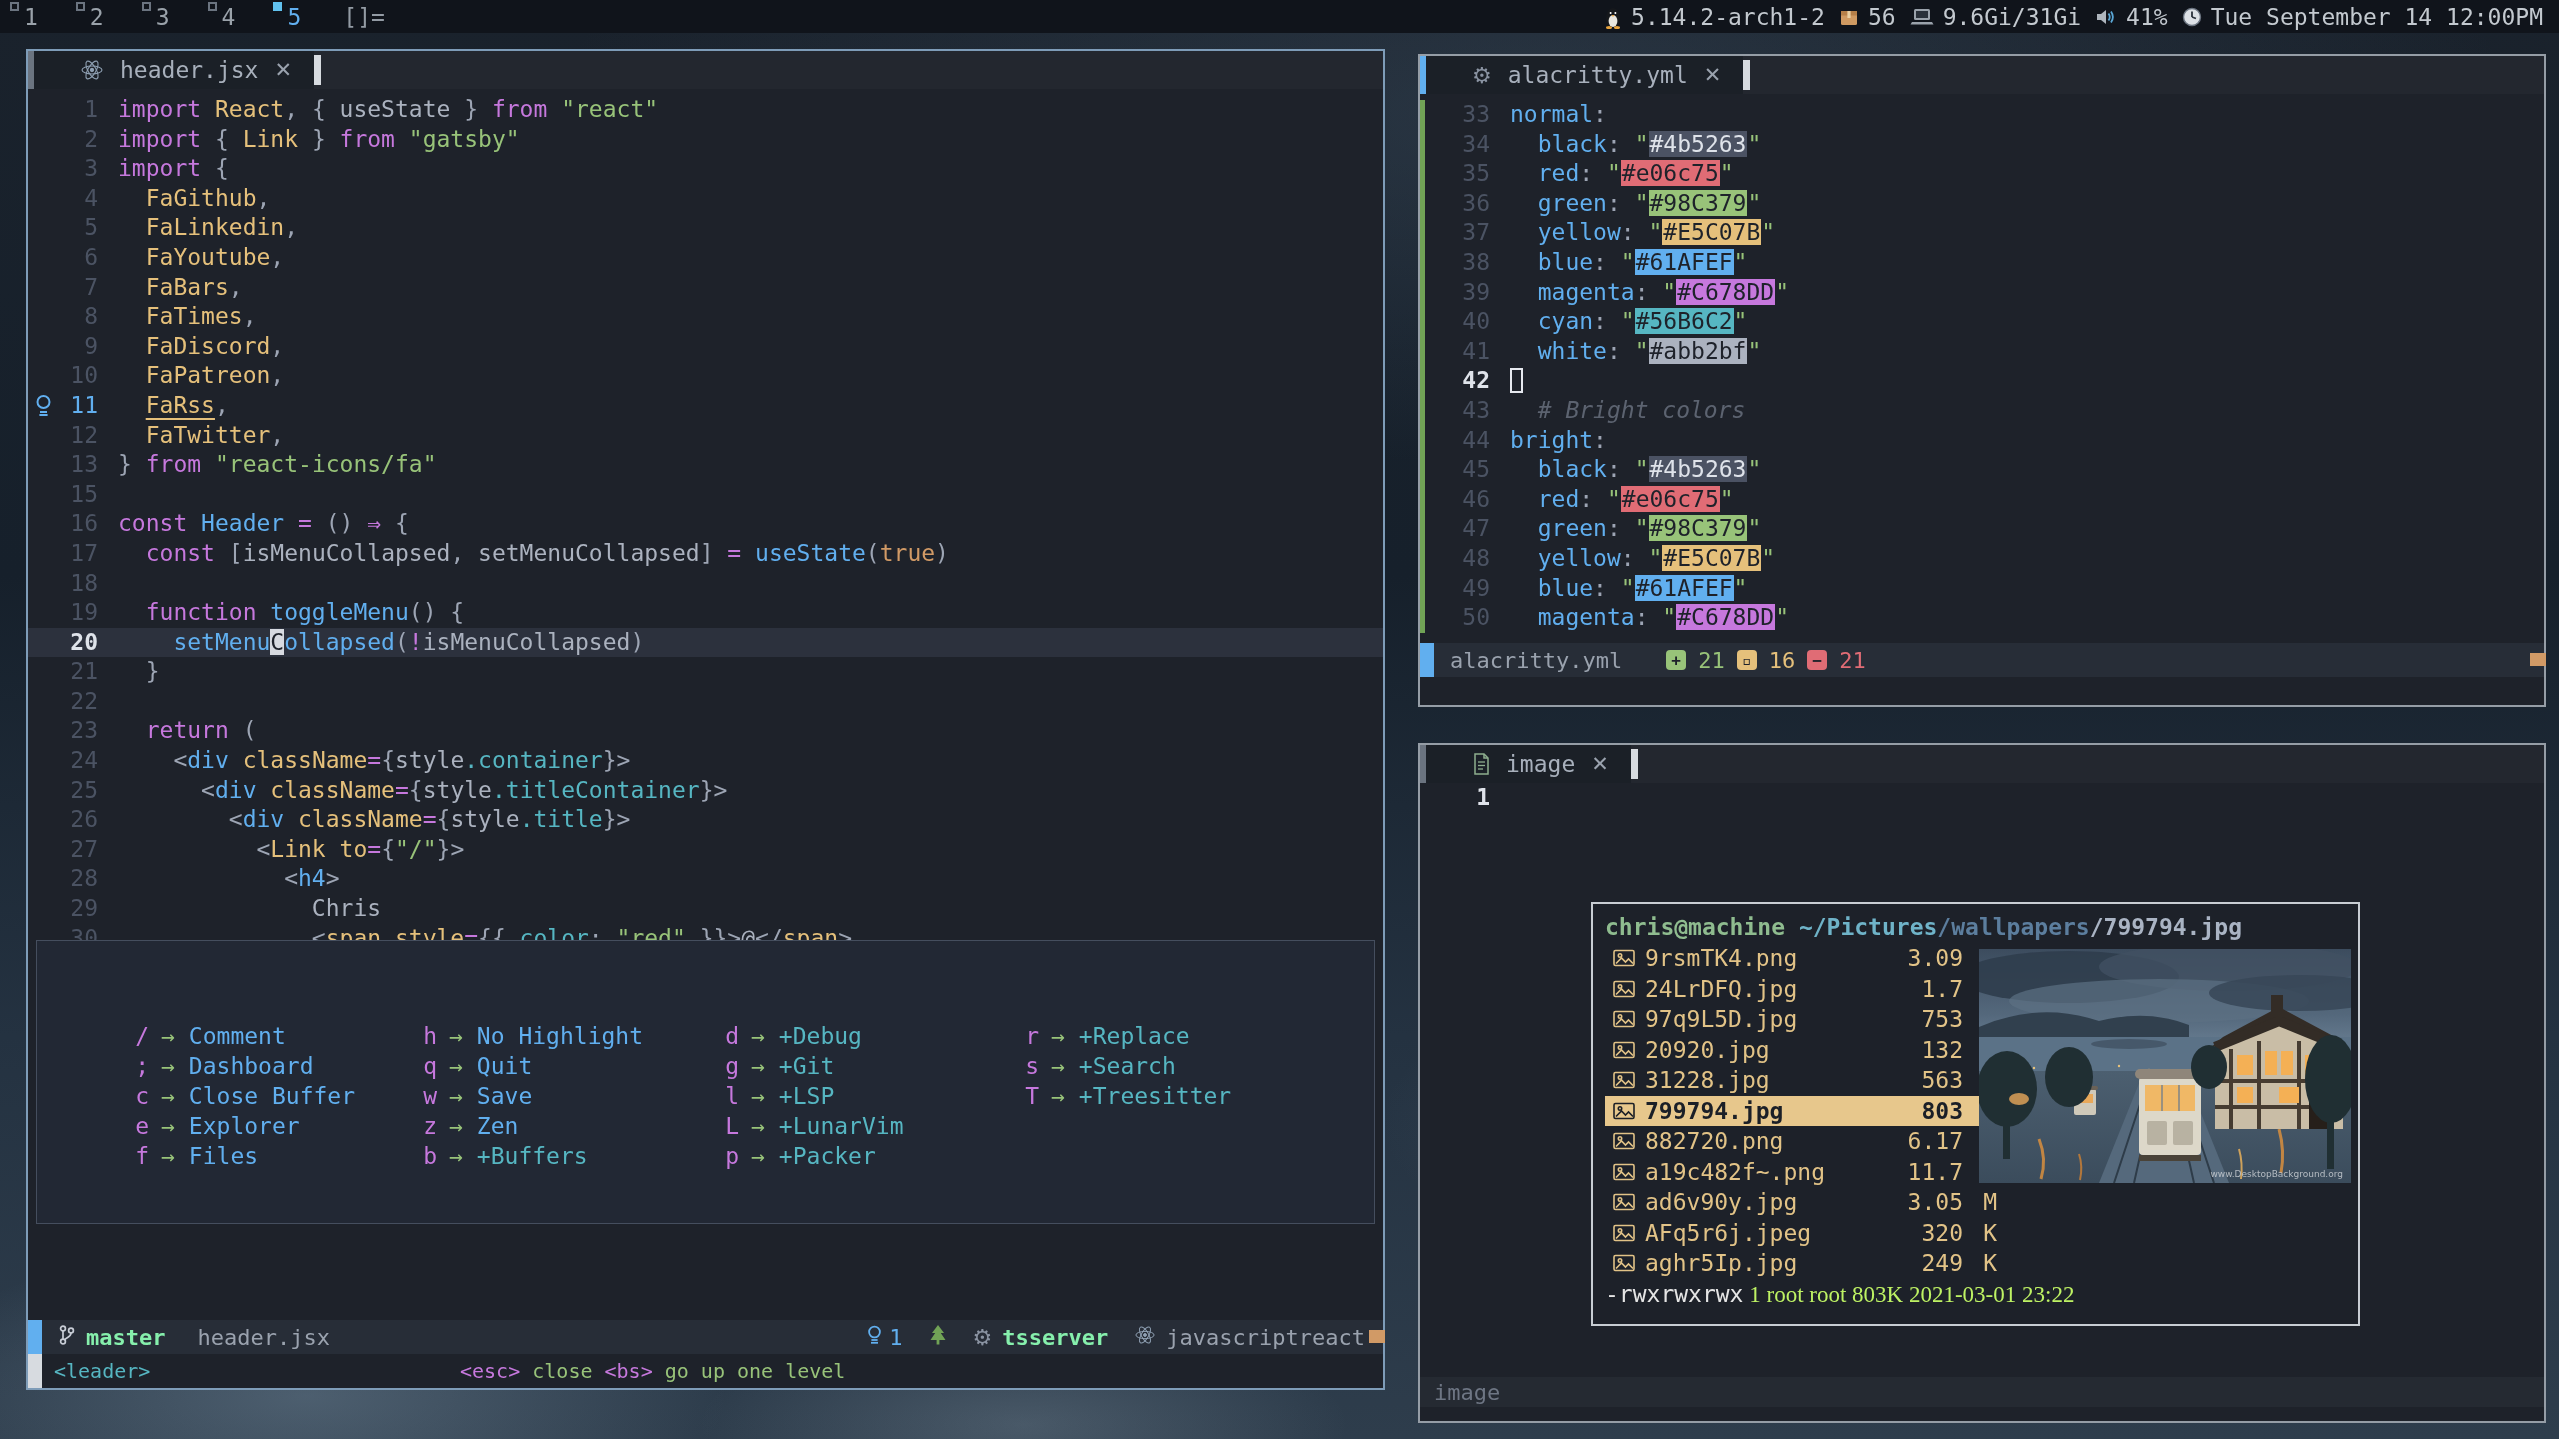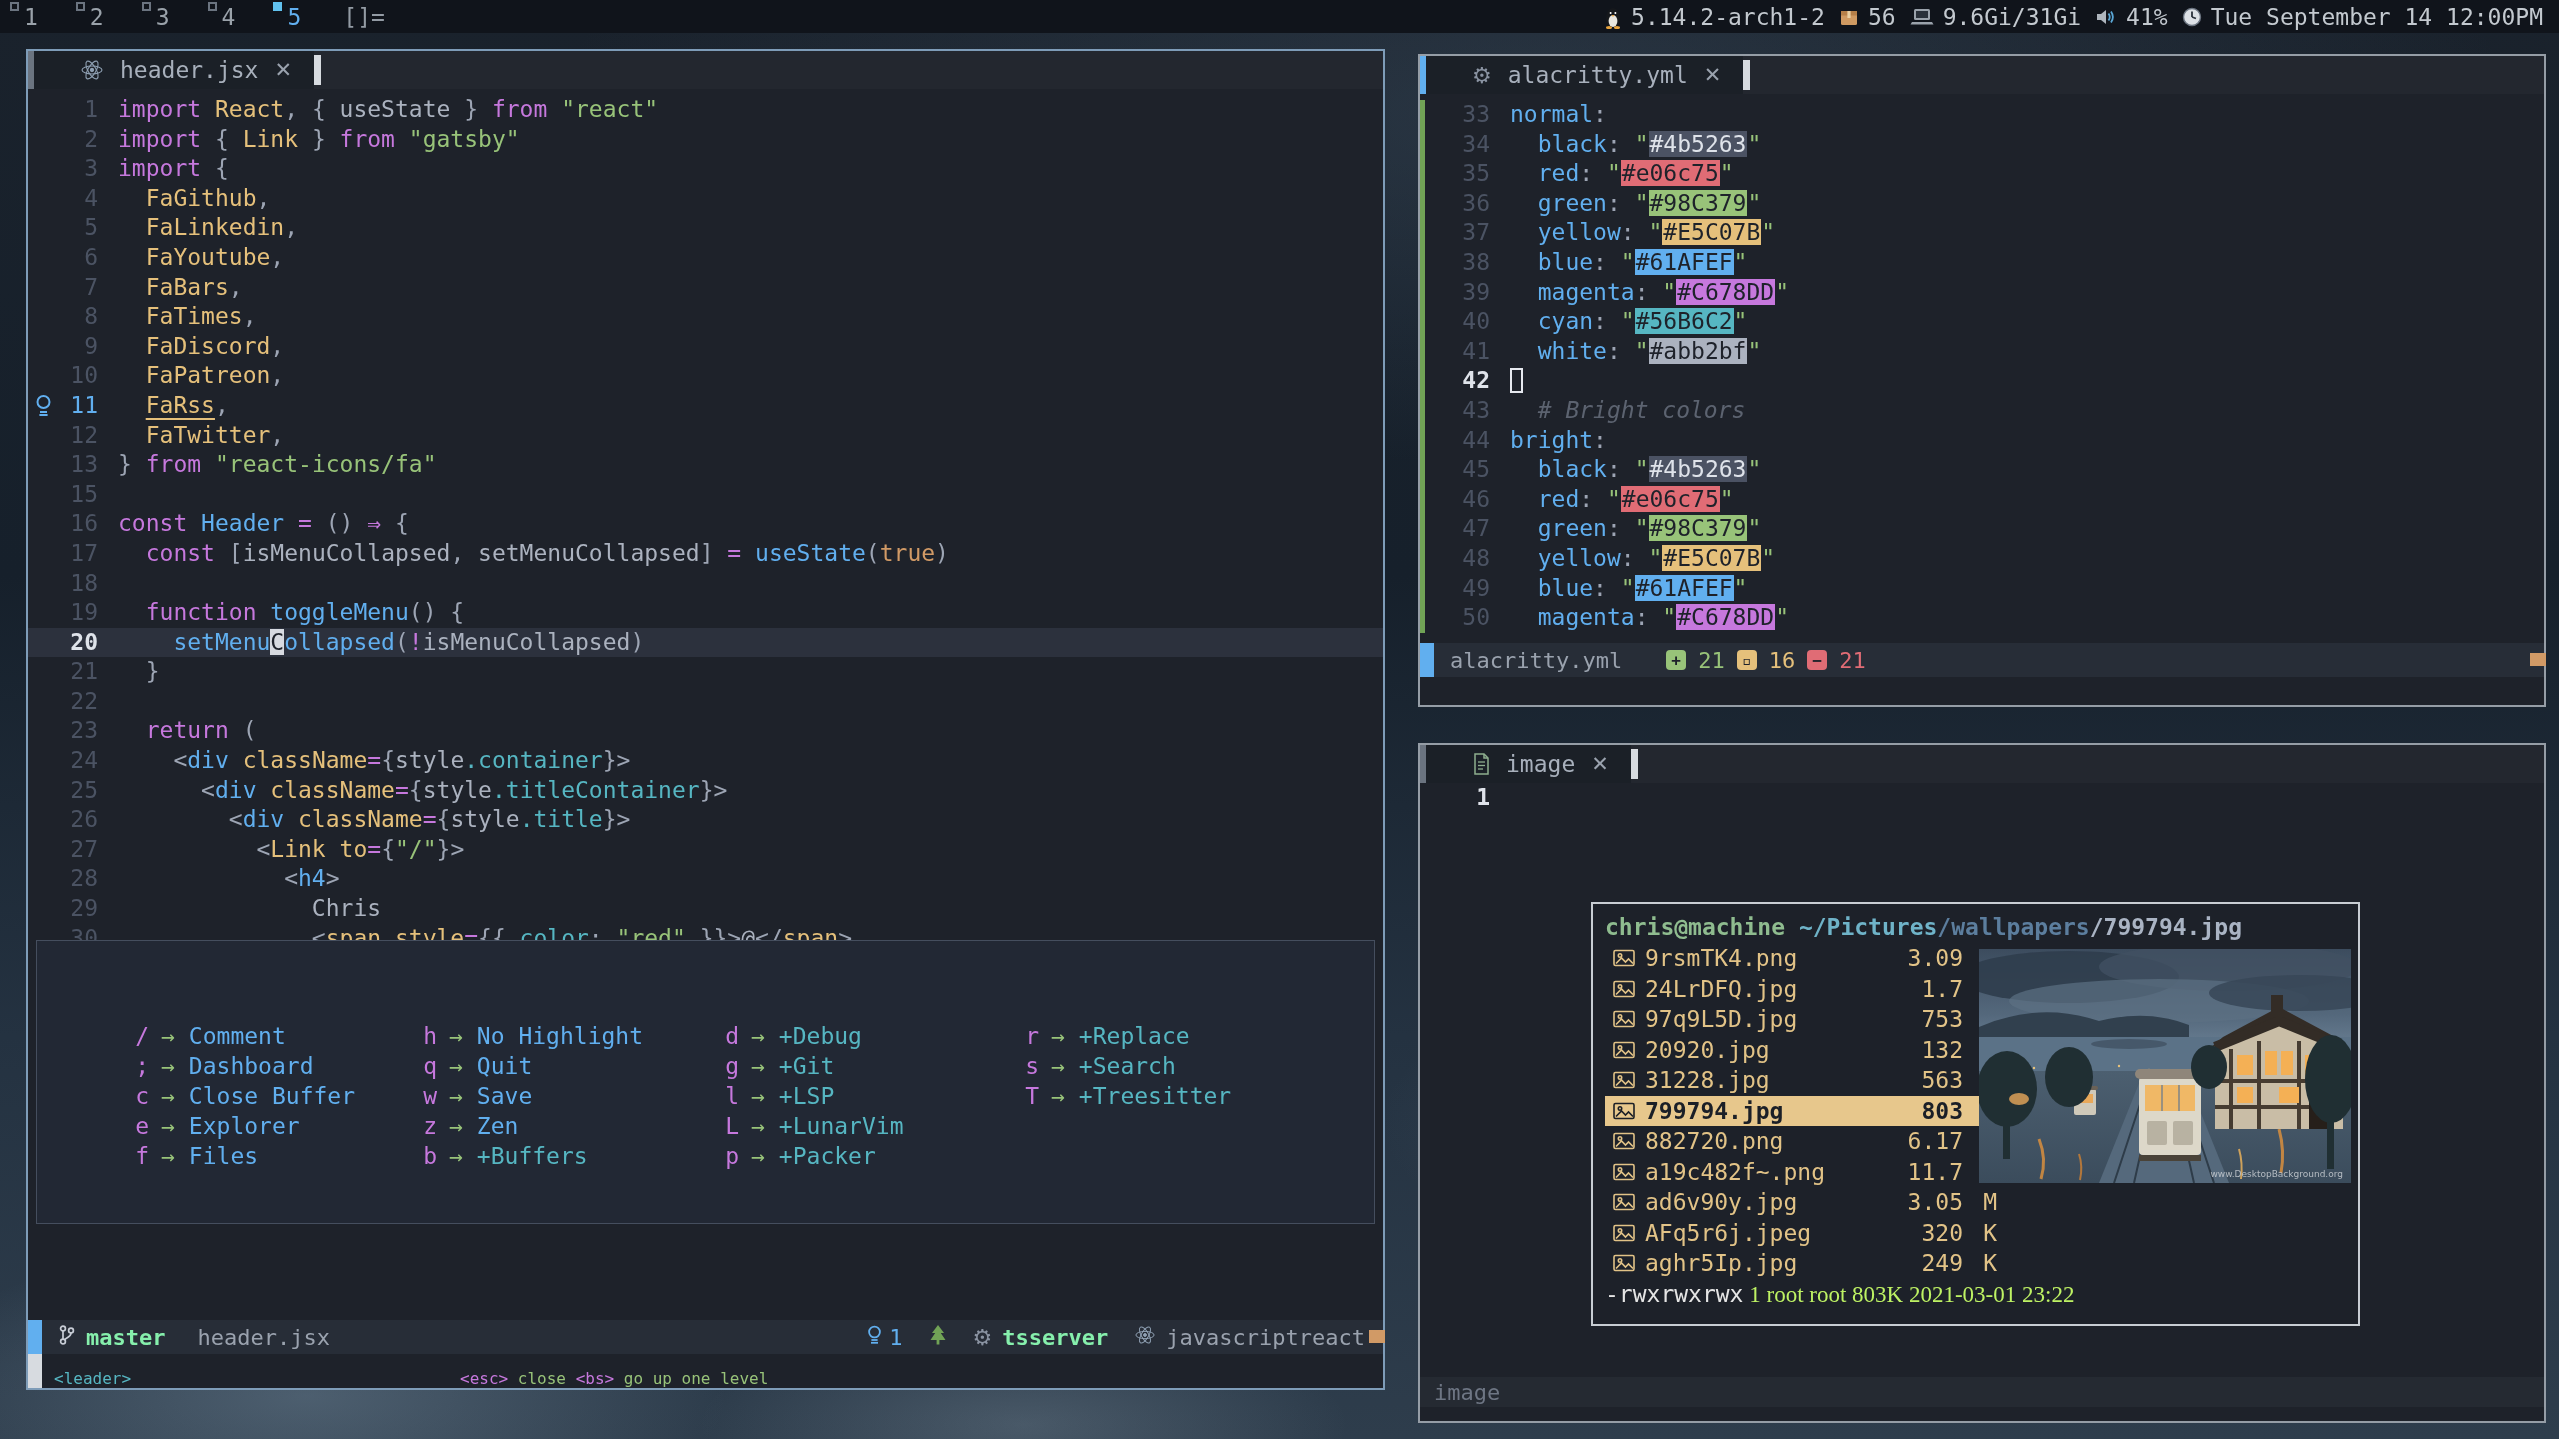--- a/index.html
+++ b/index.html
@@ -91,21 +91,21 @@
   
   .statusline { height:34px; background:#272d37; display:flex; align-items:center;
     font-size:22px; color:#9aa2ae; position:relative; flex:0 0 auto; }
   .sl-block { width:14px; align-self:stretch; background:#61afef; flex:0 0 auto; }
   .sl-block.grey { background:#d7dbe0; }
   .sl-seg { display:flex; align-items:center; gap:10px; padding:0 16px; }
   .sl-bold { color:#86efac; font-weight:bold; }
   .sl-right { margin-left:auto; display:flex; align-items:center; gap:26px; padding-right:18px; }
   .sl-diag { color:#61afef; display:flex; align-items:center; gap:6px; }
   .scroll-dash { position:absolute; right:-2px; top:10px; width:16px; height:13px; background:#d19a66; }
-  .cmdline { height:34px; display:flex; align-items:flex-end; font-size:16px; flex:0 0 auto; position:relative; }
+  .cmdline { height:34px; display:flex; align-items:center; font-size:20px; flex:0 0 auto; position:relative; }
   .cmd-leader { color:#56b6c2; padding-left:12px; }
   .cmd-help { position:absolute; left:432px; white-space:pre; }
   .cmd-key { color:#c678dd; } .cmd-verb { color:#98c379; }
   .cmdline .sl-block { position:absolute; left:0; top:0; bottom:0; }
 
   
   .git-stats { display:flex; align-items:center; gap:12px; margin-left:28px; font-size:22px; }
   .stat-ico { width:20px; height:20px; border-radius:4px; display:flex; align-items:center;
     justify-content:center; font-size:16px; font-weight:bold; color:#1e222a; }
   .stat-add { background:#98c379; } .stat-chg { background:#e5c07b; } .stat-del { background:#e06c75; }

